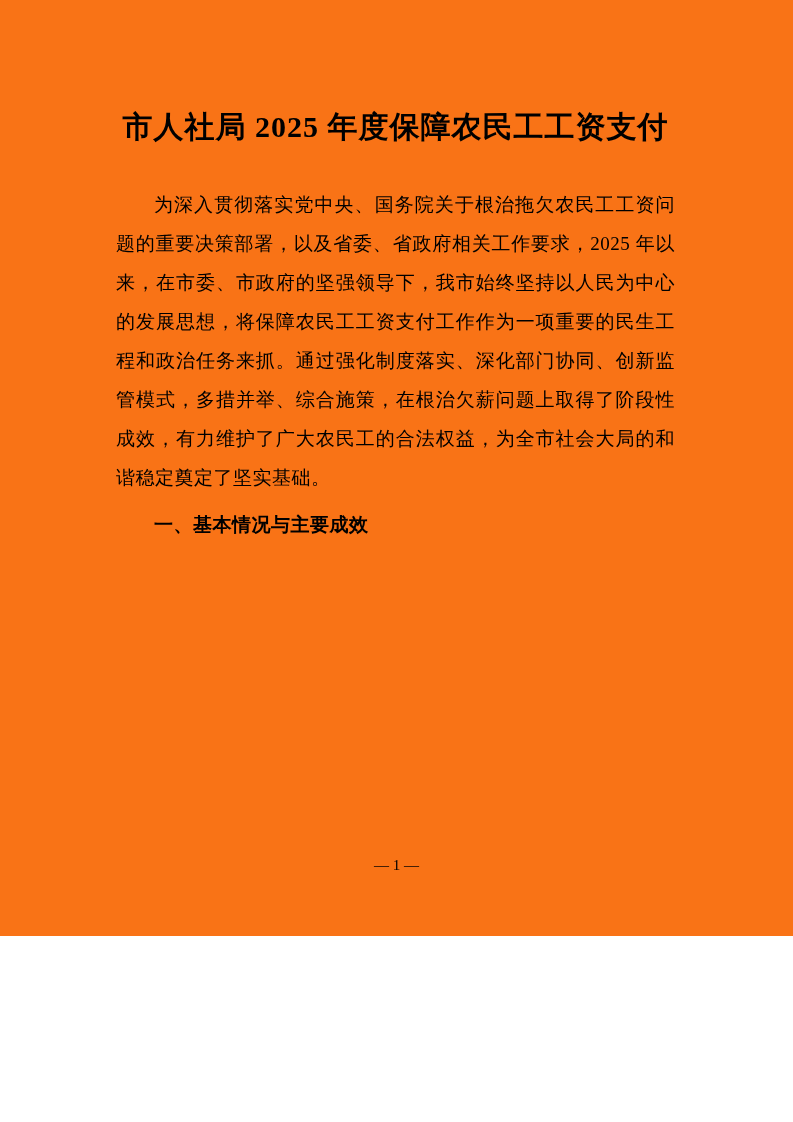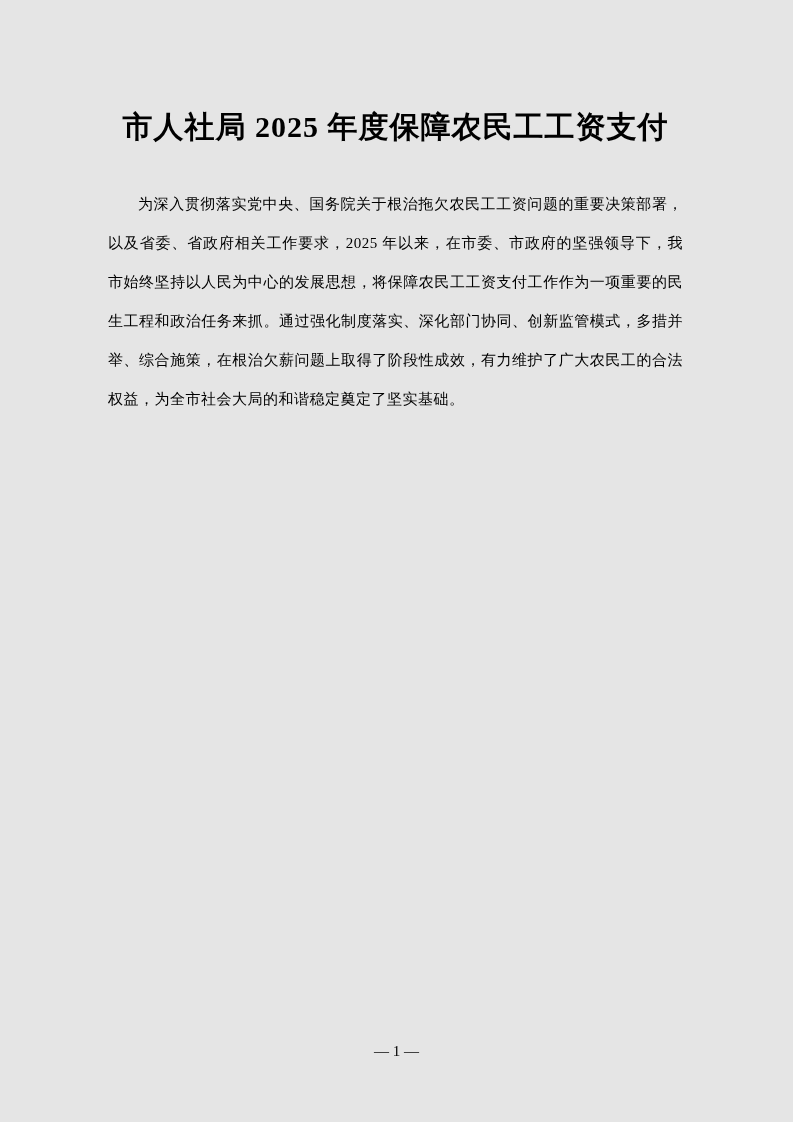--- a/index.html
+++ b/index.html
@@ -3,44 +3,44 @@
 <meta charset="utf-8">
 <style>
   html, body {
     margin: 0;
     padding: 0;
     background: #ffffff;
   }
   .page {
     position: relative;
     width: 793px;
-    height: 1122px;
+    height: 936px;
     margin: 0 auto;
-    background: #e5e5e5;
+    background: #f97316;
     box-sizing: border-box;
     padding: 104px 110px 0 108px;
     overflow: hidden;
     color: #000000;
     font-family: "Liberation Serif", "DejaVu Serif", serif;
   }
   .title {
     margin: 0 0 36px 0;
     text-align: center;
     font-size: 30px;
     font-weight: bold;
     line-height: 45px;
     letter-spacing: 1px;
     font-family: "Liberation Serif", "DejaVu Serif", serif;
   }
   .doc-body {
     width: 100%;
   }
   .para {
-    margin: 0;
-    font-size: 15px;
+    margin: 8px;
+    font-size: 19px;
     line-height: 39px;
     text-align: justify;
     text-indent: 2em;
     letter-spacing: 0.5px;
   }
   .heading1 {
     font-weight: bold;
     font-family: "Liberation Sans", "DejaVu Sans", sans-serif;
   }
   .run {
@@ -64,16 +64,17 @@
 </head>
 <body>
 
 <div class="page">
   <h1 class="title">
     <span>市人社局 2025 年度保障农民工工资支付</span><br>
   </h1>
 
   <div class="doc-body">
       <p class="para"><span class="run">为深入贯彻落实党中央、国务院关于根治拖欠农民工工资问题的重要决策部署，以及省委、省政府相关工作要求，2025 年以来，在市委、市政府的坚强领导下，我市始终坚持以人民为中心的发展思想，将保障农民工工资支付工作作为一项重要的民生工程和政治任务来抓。通过强化制度落实、深化部门协同、创新监管模式，多措并举、综合施策，在根治欠薪问题上取得了阶段性成效，有力维护了广大农民工的合法权益，为全市社会大局的和谐稳定奠定了坚实基础。</span></p>
+      <p class="para heading1"><span class="run-bold">一、基本情况与主要成效</span></p>
     </div>
 
   <div class="footer">— 1 —</div>
 </div>
 
 </body></html>

